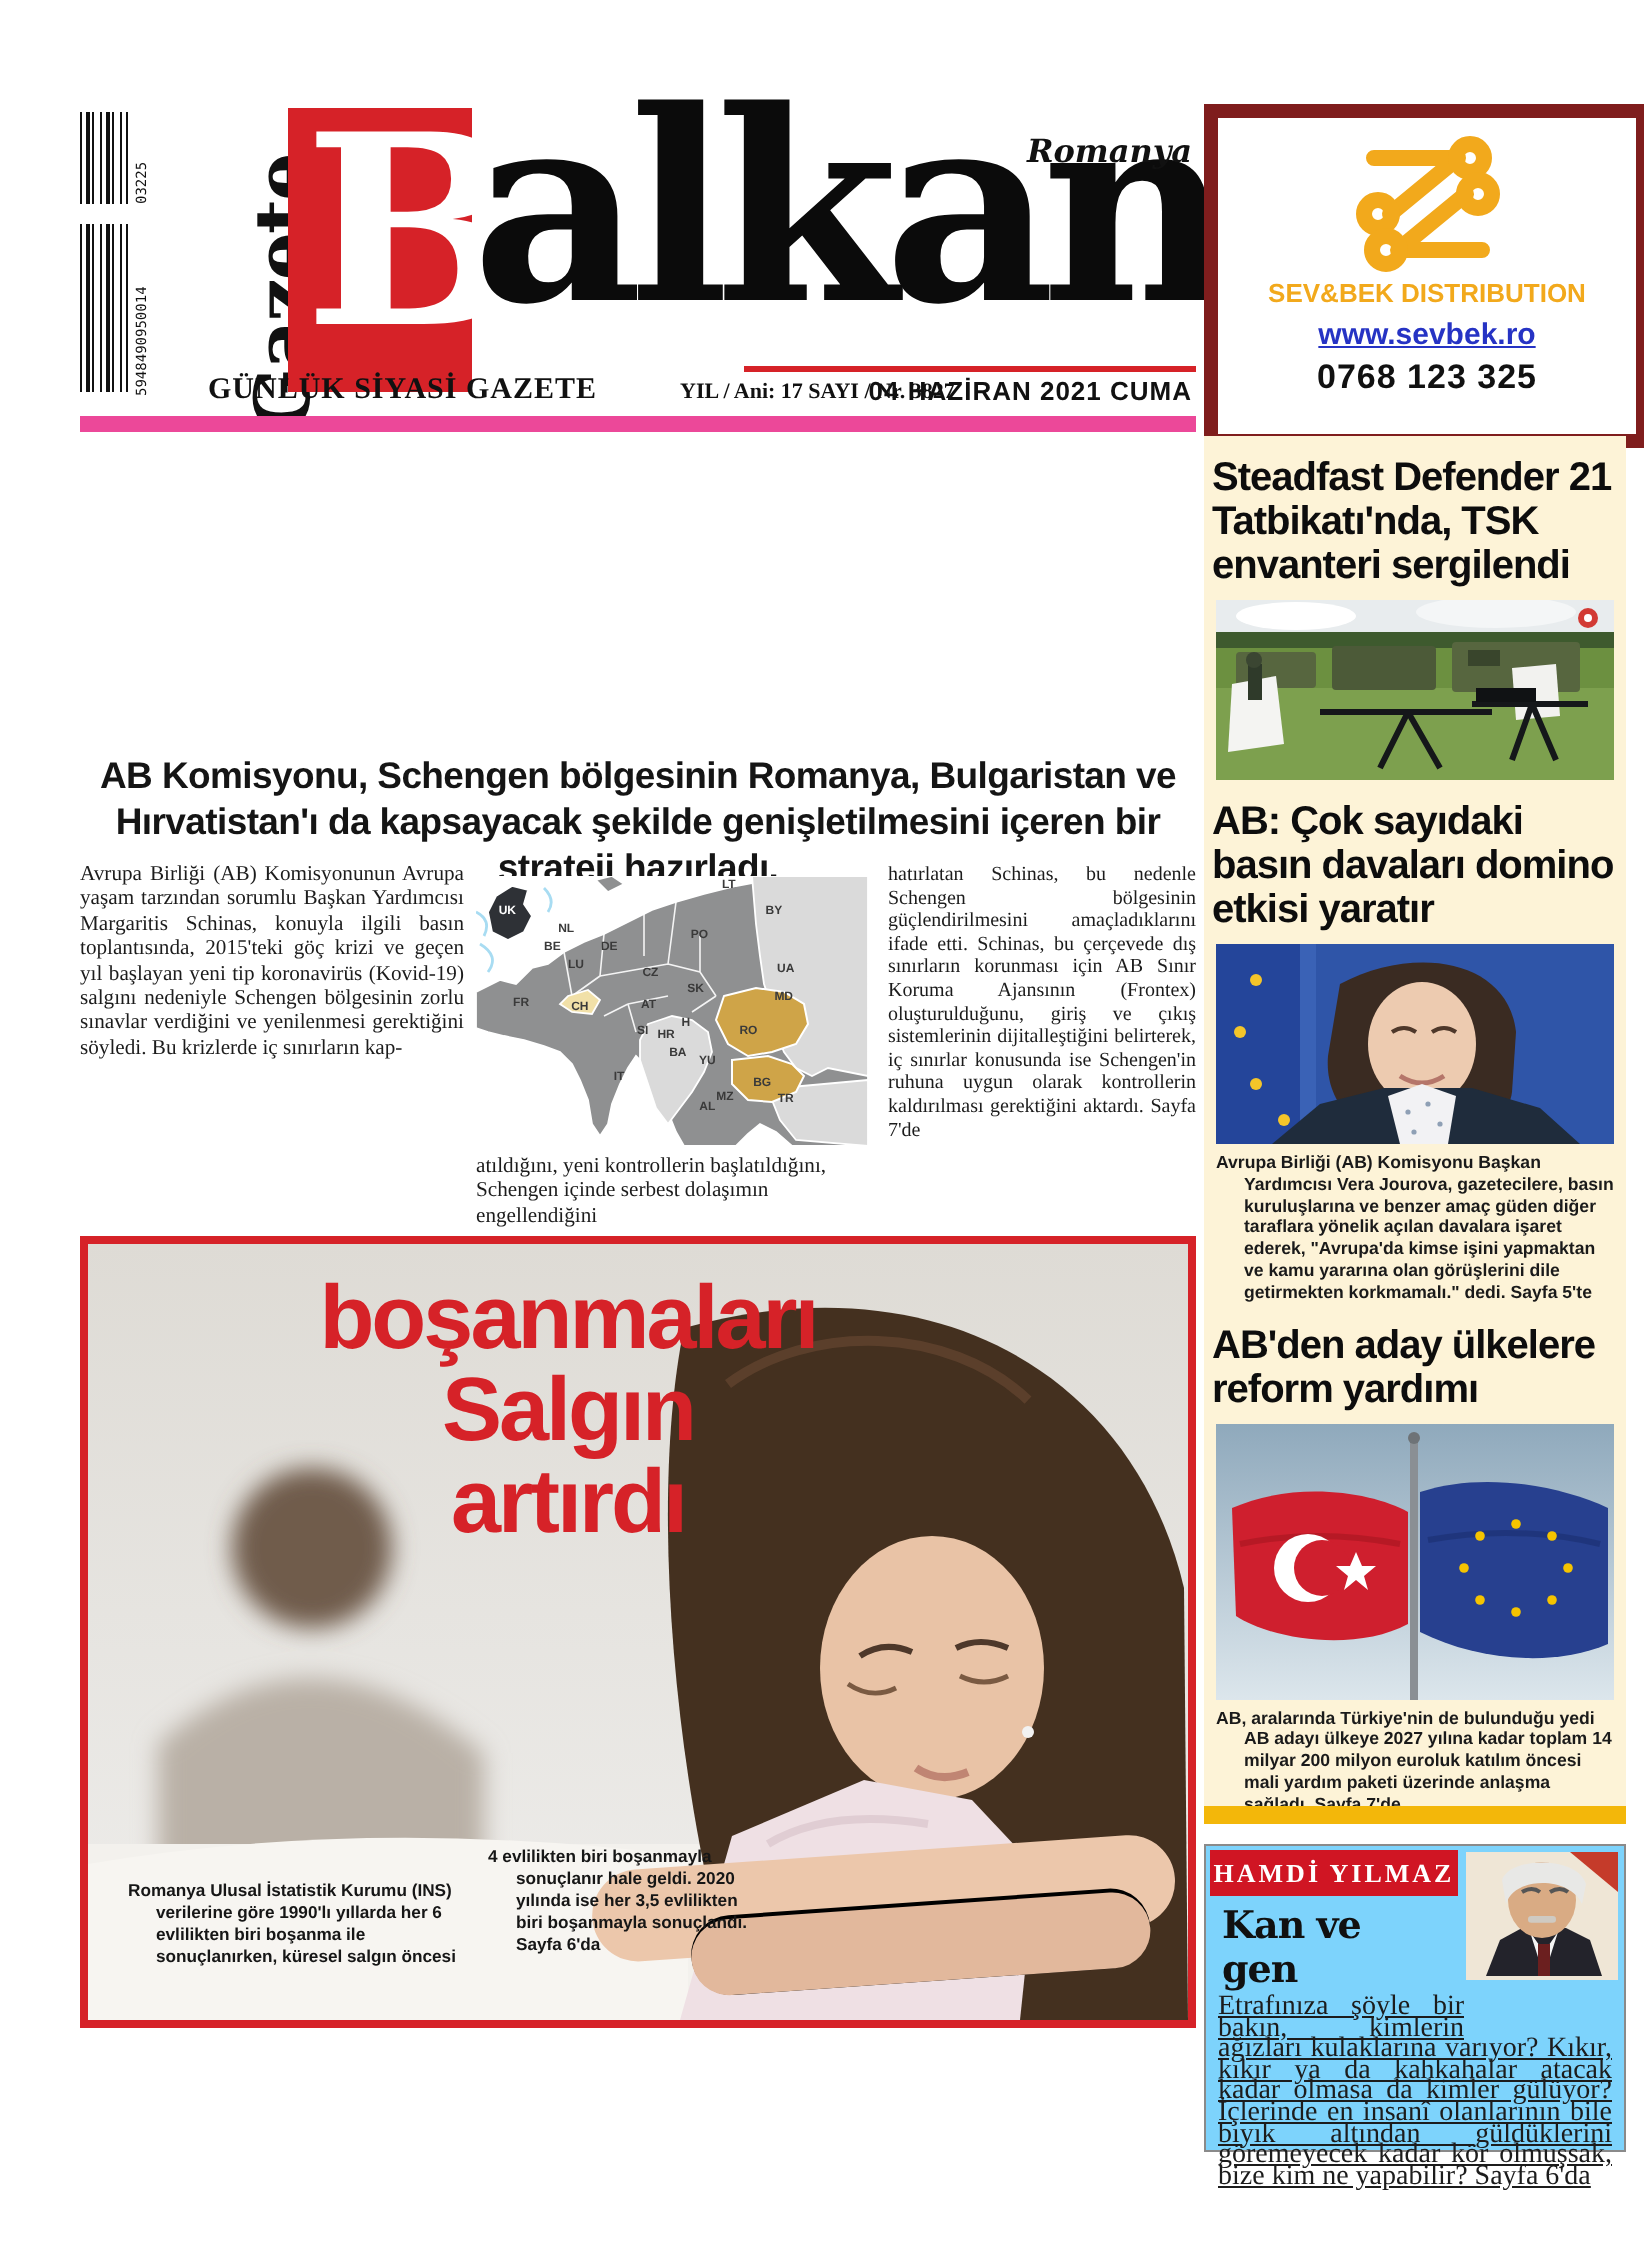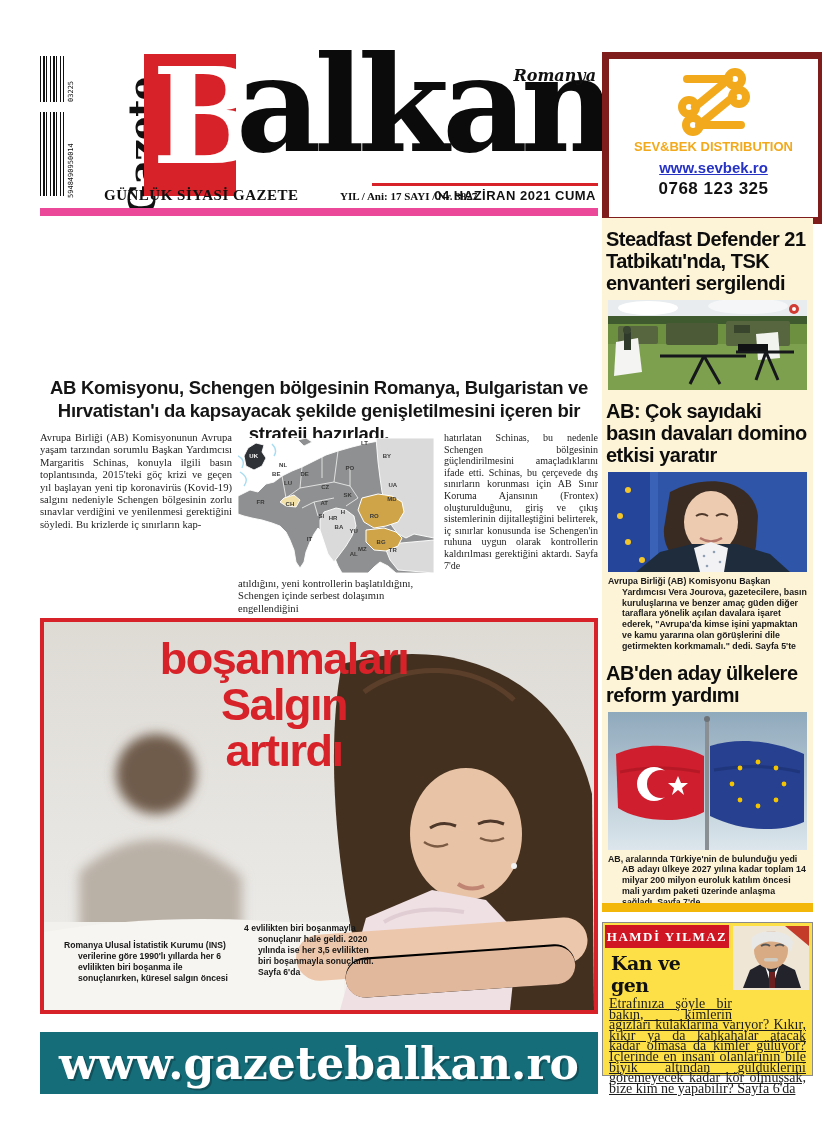--- a/index.html
+++ b/index.html
@@ -71,21 +71,21 @@
   #ad-company{color:#f2a91c;font-weight:bold;font-size:13px;letter-spacing:0;margin-top:0;}
   #ad-url{display:inline-block;margin-top:5px;color:#2633c4;font-weight:bold;font-size:15px;text-decoration:underline;}
   #ad-phone{font-weight:bold;font-size:17px;margin-top:2px;letter-spacing:0.5px;}
 
   #cream-panel{position:absolute;left:0;top:166px;width:211px;height:694px;background:#fdf3d7;overflow:hidden;}
   .side-headline{margin:10px 4px 6px;font-weight:bold;font-size:20px;line-height:22px;letter-spacing:-0.5px;color:#0d0d0d;}
   .side-photo{display:block;margin:2px auto 4px;}
   .side-caption{margin:2px 6px 6px;font-size:8.8px;line-height:10.8px;font-weight:bold;color:#1a1a1a;padding-left:14px;text-indent:-14px;}
   #gold-bar{position:absolute;left:0;bottom:0;width:211px;height:9px;background:#f3b70a;}
 
-  #columnist-box{position:absolute;left:0;top:870px;width:209px;height:152px;border:1px solid #8a8a8a;background:#fde047;}
+  #columnist-box{position:absolute;left:0;top:870px;width:209px;height:152px;border:1px solid #8a8a8a;background:#7dd3fc;}
   #columnist-header{width:124px;height:23px;background:#d01523;color:#fff;font-weight:bold;font-size:13px;
      letter-spacing:1.5px;display:flex;align-items:center;justify-content:center;margin:2px 0 0 2px;font-family:"Liberation Serif",serif;}
   #columnist-photo{position:absolute;top:3px;right:3px;}
   #columnist-title{font-family:"DejaVu Serif",serif;font-weight:bold;font-size:19px;margin:4px 120px 3px 8px;letter-spacing:-0.5px;}
   #columnist-text{font-family:"Liberation Serif",serif;font-size:14px;line-height:10.6px;margin:0 6px 0 6px;text-align:justify;color:#1c1c1c;text-decoration:underline;}
   #columnist-spacer{float:right;width:74px;height:14px;}
 </style>
 </head>
 <body>
 
@@ -214,23 +214,20 @@
     </svg>
     <div id="photo-headline">
       <div>boşanmaları</div>
       <div>Salgın</div>
       <div>artırdı</div>
     </div>
     <div id="photo-cap-left" class="photo-cap">Romanya Ulusal İstatistik Kurumu (INS) verilerine göre 1990'lı yıllarda her 6 evlilikten biri boşanma ile sonuçlanırken, küresel salgın öncesi</div>
     <div id="photo-cap-right" class="photo-cap">4 evlilikten biri boşanmayla sonuçlanır hale geldi. 2020 yılında ise her 3,5 evlilikten biri boşanmayla sonuçlandı. Sayfa 6'da</div>
   </div>
 
-  <div id="footer-banner">
-    <span id="footer-url">www.gazetebalkan.ro</span>
-  </div>
 
   <div id="sidebar">
 
     <div id="ad-box">
       <svg id="ad-logo" width="86" height="74" viewBox="0 0 86 74">
         <g stroke="#f2a91c" stroke-width="8" fill="none" stroke-linecap="round" stroke-linejoin="round">
           <path d="M16,14 H58 L24,42"></path>
           <circle cx="64" cy="14" r="7"></circle>
           <circle cx="18" cy="42" r="7"></circle>
           <path d="M70,60 H28 L62,32"></path>

